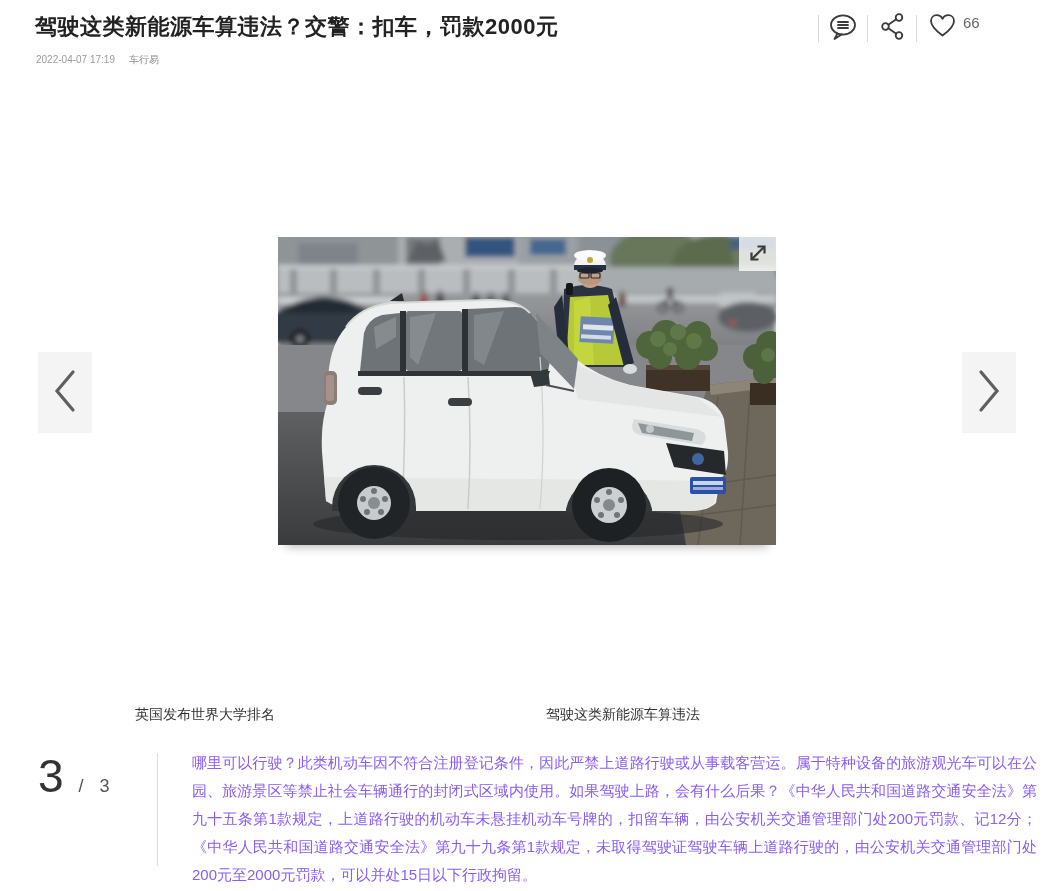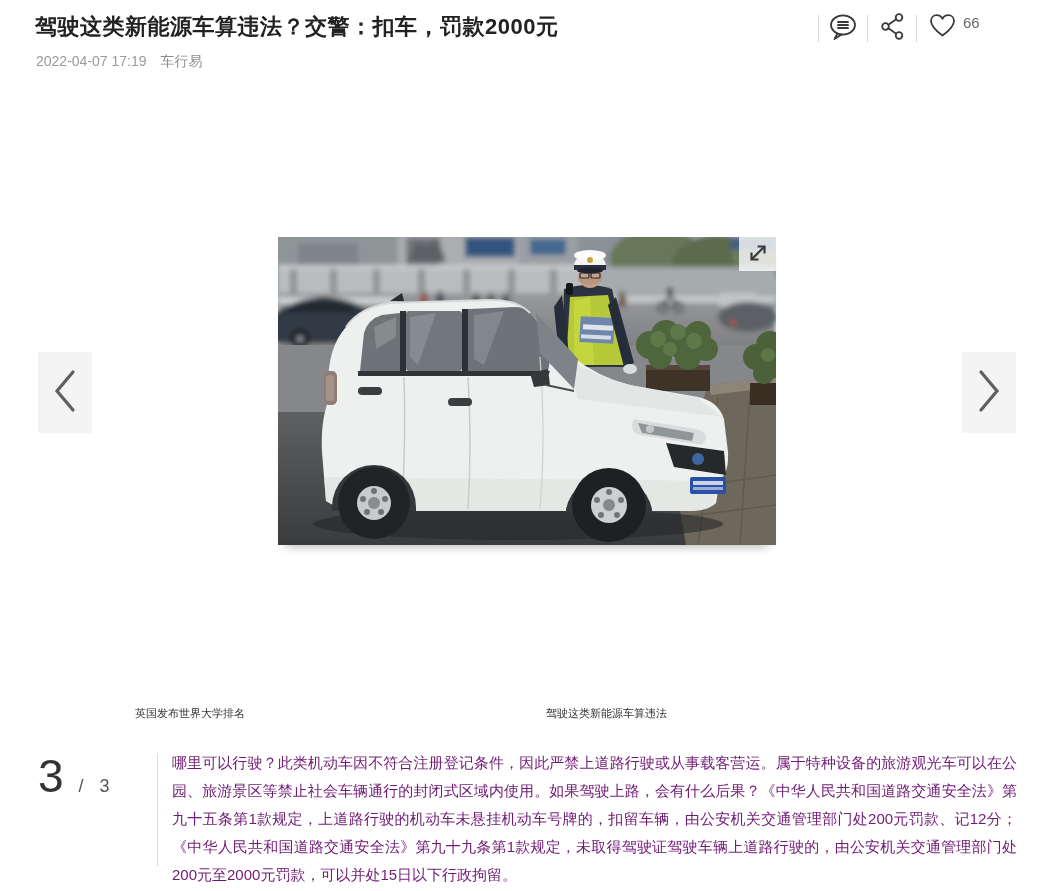--- a/index.html
+++ b/index.html
@@ -7,21 +7,21 @@
   body {
     width:1046px; height:891px; position:relative; overflow:hidden;
     font-family:"Liberation Sans","DejaVu Sans",sans-serif;
     -webkit-font-smoothing:antialiased;
   }
   
   .title {
     position:absolute; left:35px; top:12px; width:780px;
     font-size:22px; font-weight:700; color:#222; letter-spacing:.5px;
   }
-  .meta { position:absolute; left:36px; top:53px; font-size:14px; color:#9a9a9a; }
+  .meta { position:absolute; left:36px; top:53px; font-size:10px; color:#9a9a9a; }
   .meta .author { margin-left:14px; color:#8c8c8c; }
   .actions {
     position:absolute; left:818px; top:12px; height:32px;
     display:flex; align-items:center;
   }
   .vsep { width:1px; height:27px; background:#d8d8d8; }
   .act-btn {
     width:48px; height:32px; border:none; background:transparent; cursor:pointer;
     display:flex; align-items:center; justify-content:center; padding:0;
   }
@@ -39,33 +39,33 @@
     position:absolute; left:278px; top:237px; width:498px; height:308px;
     box-shadow:0 9px 10px -8px rgba(0,0,0,.32);
   }
   .figure svg.scene { display:block; width:498px; height:308px; }
   .expand-btn {
     position:absolute; top:0; right:0; width:37px; height:34px; border:none; cursor:pointer;
     background:rgba(255,255,255,.78); display:flex; align-items:center; justify-content:center; padding:0;
   }
   
   .related-link {
-    position:absolute; top:706px; font-size:11px; color:#333; text-decoration:none; cursor:pointer;
+    position:absolute; top:706px; font-size:14px; color:#333; text-decoration:none; cursor:pointer;
   }
   .related-link.first { left:135px; }
   .related-link.second { left:546px; }
   
   .pager { position:absolute; left:38px; top:749px; display:flex; align-items:baseline; }
   .pager .current { font-size:46px; color:#333; font-weight:400; }
   .pager .sep { font-size:18px; color:#555; margin-left:15px; }
   .pager .total { font-size:18px; color:#555; margin-left:16px; }
   .cap-divider { position:absolute; left:157px; top:753px; width:1px; height:113px; background:#ddd; }
   .caption {
-    position:absolute; left:172px; top:749px; width:845px;
-    font-size:15px; line-height:28px; color:#701a75; text-align:justify;
+    position:absolute; left:192px; top:749px; width:845px;
+    font-size:15px; line-height:28px; color:#8b5cf6; text-align:justify;
   }
 </style>
 </head>
 <body>
 
 <h1 class="title">驾驶这类新能源车算违法？交警：扣车，罚款2000元</h1>
 <div class="meta">
   <span>2022-04-07 17:19</span><span class="author">车行易</span>
 </div>
 

